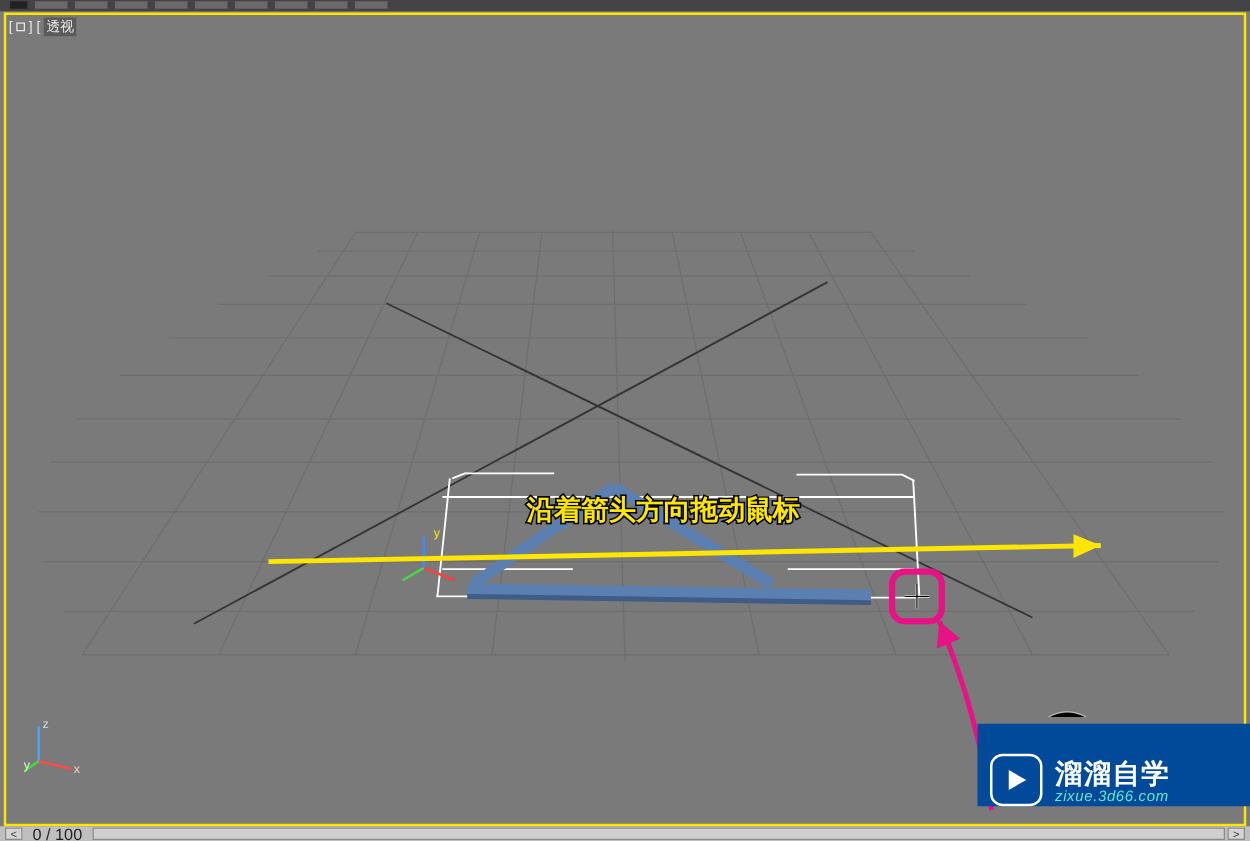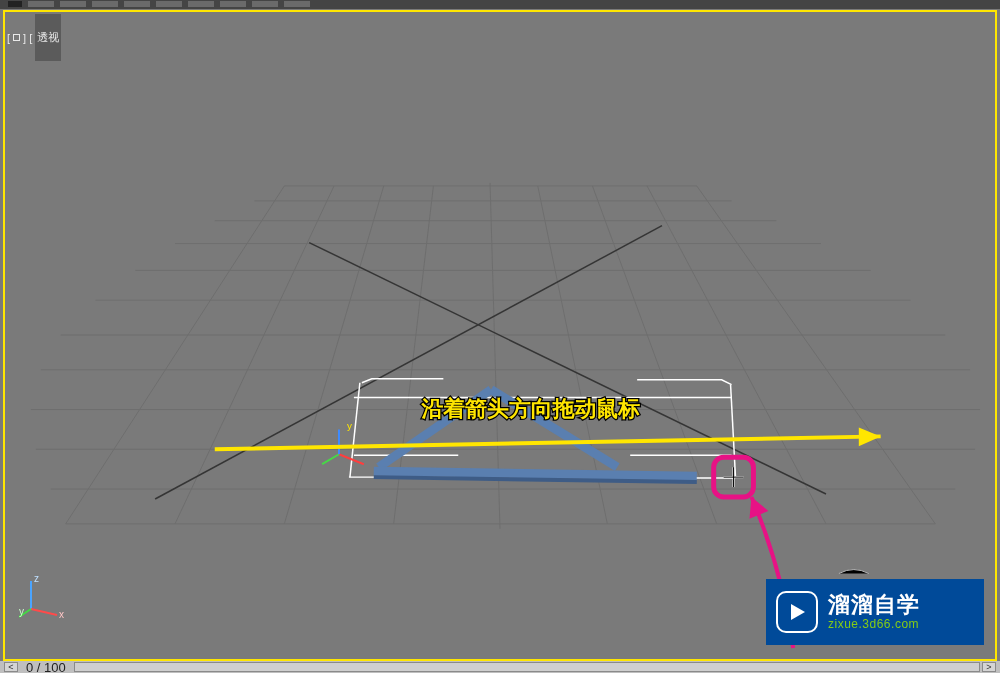--- a/index.html
+++ b/index.html
@@ -44,21 +44,21 @@
       position: absolute;
       top: 2px; left: 2px;
       display: flex;
       align-items: center;
       gap: 3px;
     }
     .viewport-label {
       font-size: 11px;
       color: #e9e9e9;
       background: rgba(0,0,0,0.25);
-      padding: 16px 2px;
+      padding: 0 2px;
     }
     .vp-bracket {
       color: #e9e9e9;
       font-size: 11px;
     }
     .vp-menu-icon {
       width: 7px; height: 7px;
       border: 1px solid #e9e9e9;
       display: inline-block;
     }
@@ -116,40 +116,40 @@
     .scroll-track {
       flex: 1;
       height: 10px;
       background: #cfcfcf;
       border: 1px solid #8a8a8a;
     }
 
     
     .watermark {
       position: absolute;
-      right: 16px; bottom: 28px;
+      right: 0; bottom: 28px;
       width: 218px; height: 66px;
       background: #004a99;
       display: flex;
-      align-items: center;
+      align-items: flex-end;
       gap: 10px;
       padding-left: 10px;
     }
     .wm-play {
       width: 42px; height: 42px;
       border: 2px solid #fff;
       border-radius: 10px;
       display: flex;
       align-items: center;
       justify-content: center;
     }
     .wm-play svg { display: block; }
     .wm-text { color: #fff; display: flex; flex-direction: column; line-height: 1.15; }
     .wm-title { font-size: 22px; font-weight: 600; letter-spacing: 1px; }
-    .wm-sub { font-size: 12px; letter-spacing: 0.5px; color: #84cc16; }
+    .wm-sub { font-size: 12px; letter-spacing: 0.5px; color: #5eead4; font-style: italic; }
   </style>
 </head>
 <body>
 
 <div class="toolbar">
   <div class="tb-icon"></div>
   <div class="tb-item"></div>
   <div class="tb-item"></div>
   <div class="tb-item"></div>
   <div class="tb-item"></div>

